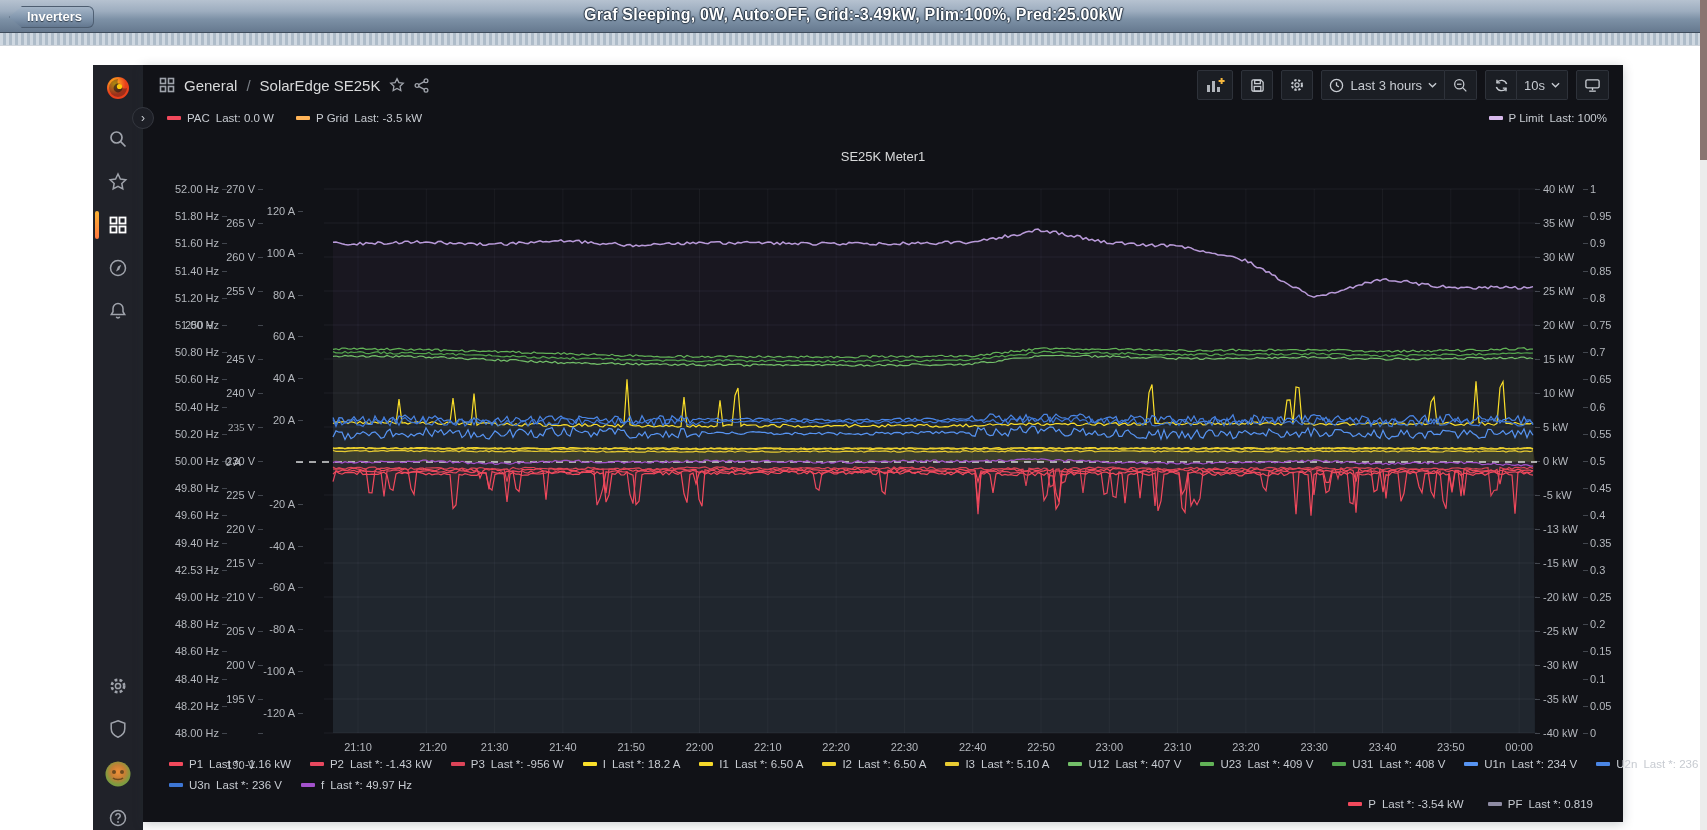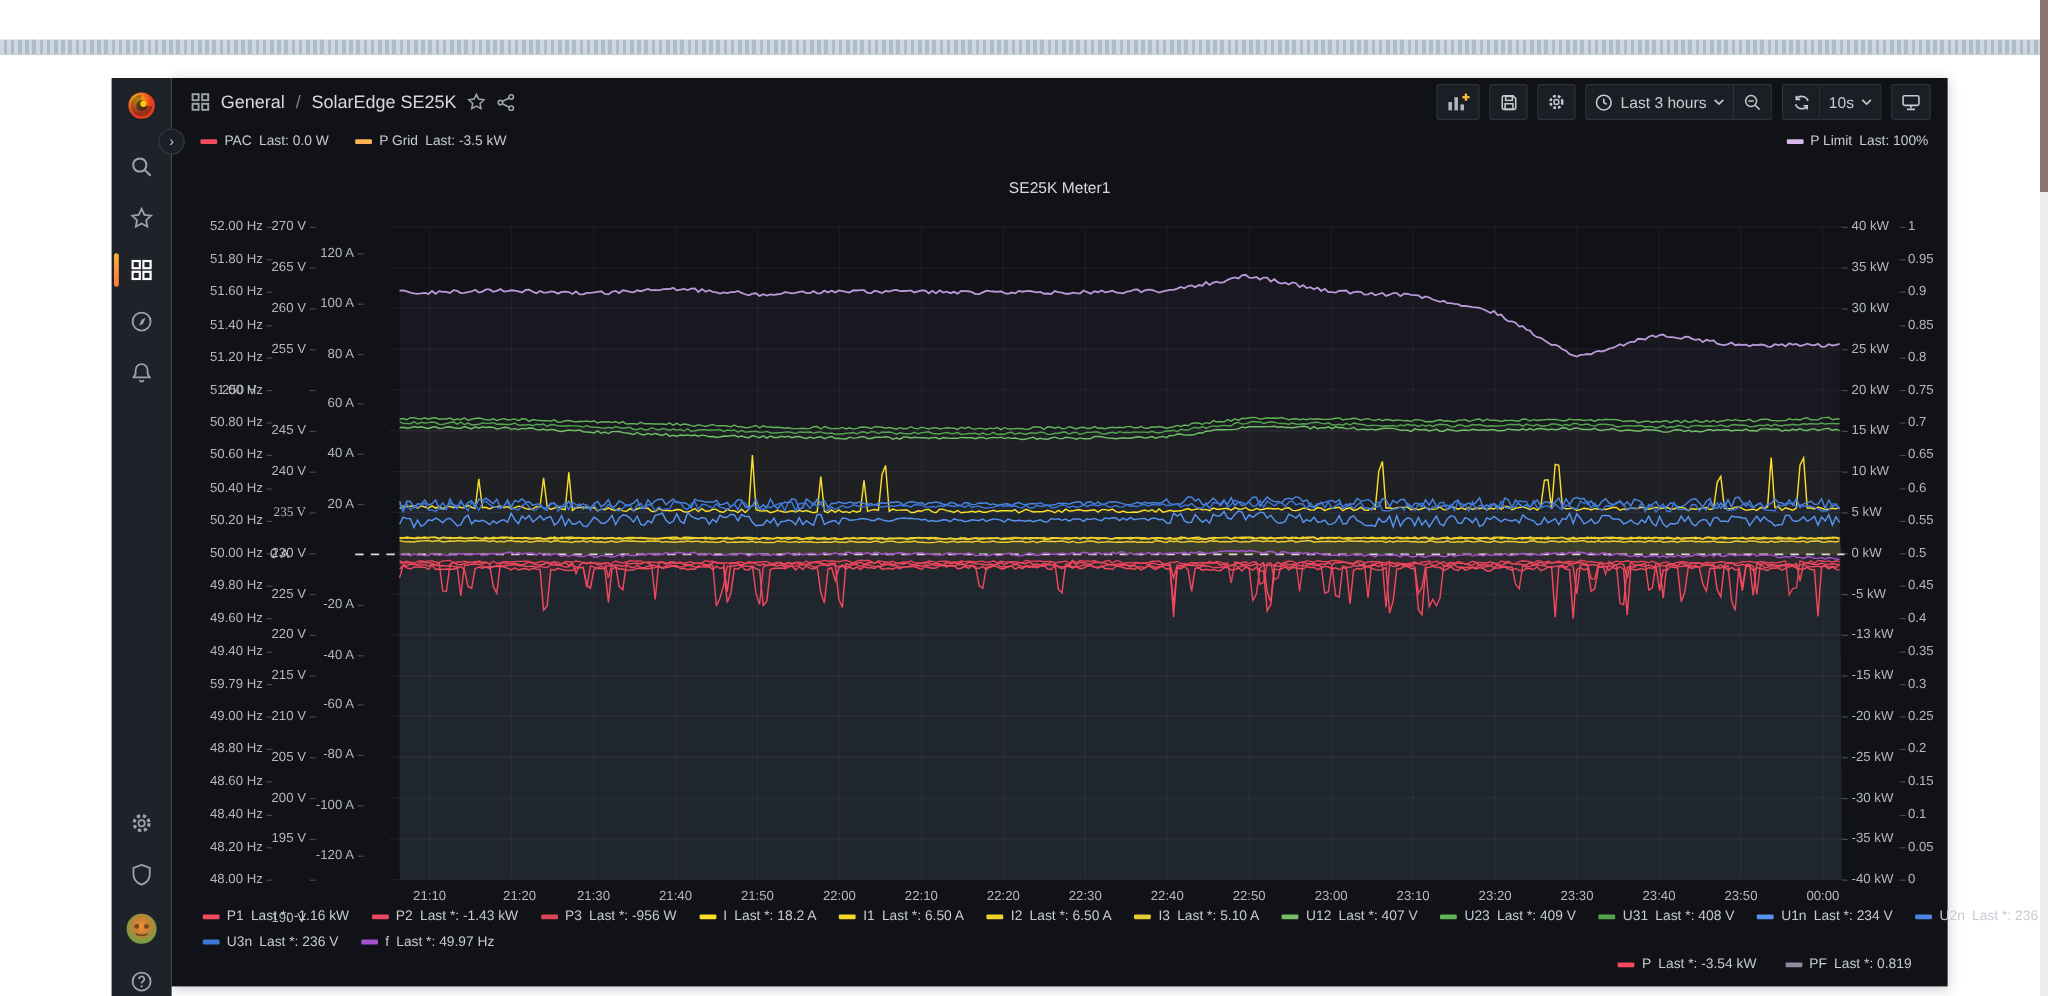--- a/index.html
+++ b/index.html
@@ -70,20 +70,24 @@
   .axis-dash { position:absolute; width:5px; height:1px; background:#42464e; }
   .x-label { position:absolute; color:#b4b7bd; font-size:11px; transform:translateX(-50%); top:676px; }
 
   .chart-svg { position:absolute; left:0; top:0; pointer-events:none; }
 </style>
 </head>
 <body>
 
 <div class="screen">
 
+  <div class="topbar">
+    <div class="back-btn">Inverters</div>
+    <div class="topbar-title">Graf Sleeping, 0W, Auto:OFF, Grid:-3.49kW, Plim:100%, Pred:25.00kW</div>
+  </div>
   <div class="stripes"></div>
   <div class="scrollbar">
       <div class="thumb"></div>
     </div>
 
   <div class="sidebar">
     <div class="side-icon" style="top:6px">
       <svg width="26" height="26" viewBox="0 0 26 26">
         <defs>
             <radialGradient id="glg" cx="35%" cy="30%">
@@ -310,21 +314,21 @@
         <div class="axis-label" style="left: 6px; width: 70px; text-align: right; top: 368.8px;">50.20 Hz</div>
         <div class="axis-dash" style="left: 79px; top: 368.8px;"></div>
         <div class="axis-label" style="left: 6px; width: 70px; text-align: right; top: 396px;">50.00 Hz</div>
         <div class="axis-dash" style="left: 79px; top: 396px;"></div>
         <div class="axis-label" style="left: 6px; width: 70px; text-align: right; top: 423.2px;">49.80 Hz</div>
         <div class="axis-dash" style="left: 79px; top: 423.2px;"></div>
         <div class="axis-label" style="left: 6px; width: 70px; text-align: right; top: 450.4px;">49.60 Hz</div>
         <div class="axis-dash" style="left: 79px; top: 450.4px;"></div>
         <div class="axis-label" style="left: 6px; width: 70px; text-align: right; top: 477.6px;">49.40 Hz</div>
         <div class="axis-dash" style="left: 79px; top: 477.6px;"></div>
-        <div class="axis-label" style="left: 6px; width: 70px; text-align: right; top: 504.8px;">59.79 Hz</div>
+        <div class="axis-label" style="left: 6px; width: 70px; text-align: right; top: 504.8px;">42.53 Hz</div>
         <div class="axis-dash" style="left: 79px; top: 504.8px;"></div>
         <div class="axis-label" style="left: 6px; width: 70px; text-align: right; top: 532px;">49.00 Hz</div>
         <div class="axis-dash" style="left: 79px; top: 532px;"></div>
         <div class="axis-label" style="left: 6px; width: 70px; text-align: right; top: 559.2px;">48.80 Hz</div>
         <div class="axis-dash" style="left: 79px; top: 559.2px;"></div>
         <div class="axis-label" style="left: 6px; width: 70px; text-align: right; top: 586.4px;">48.60 Hz</div>
         <div class="axis-dash" style="left: 79px; top: 586.4px;"></div>
         <div class="axis-label" style="left: 6px; width: 70px; text-align: right; top: 613.6px;">48.40 Hz</div>
         <div class="axis-dash" style="left: 79px; top: 613.6px;"></div>
         <div class="axis-label" style="left: 6px; width: 70px; text-align: right; top: 640.8px;">48.20 Hz</div>

